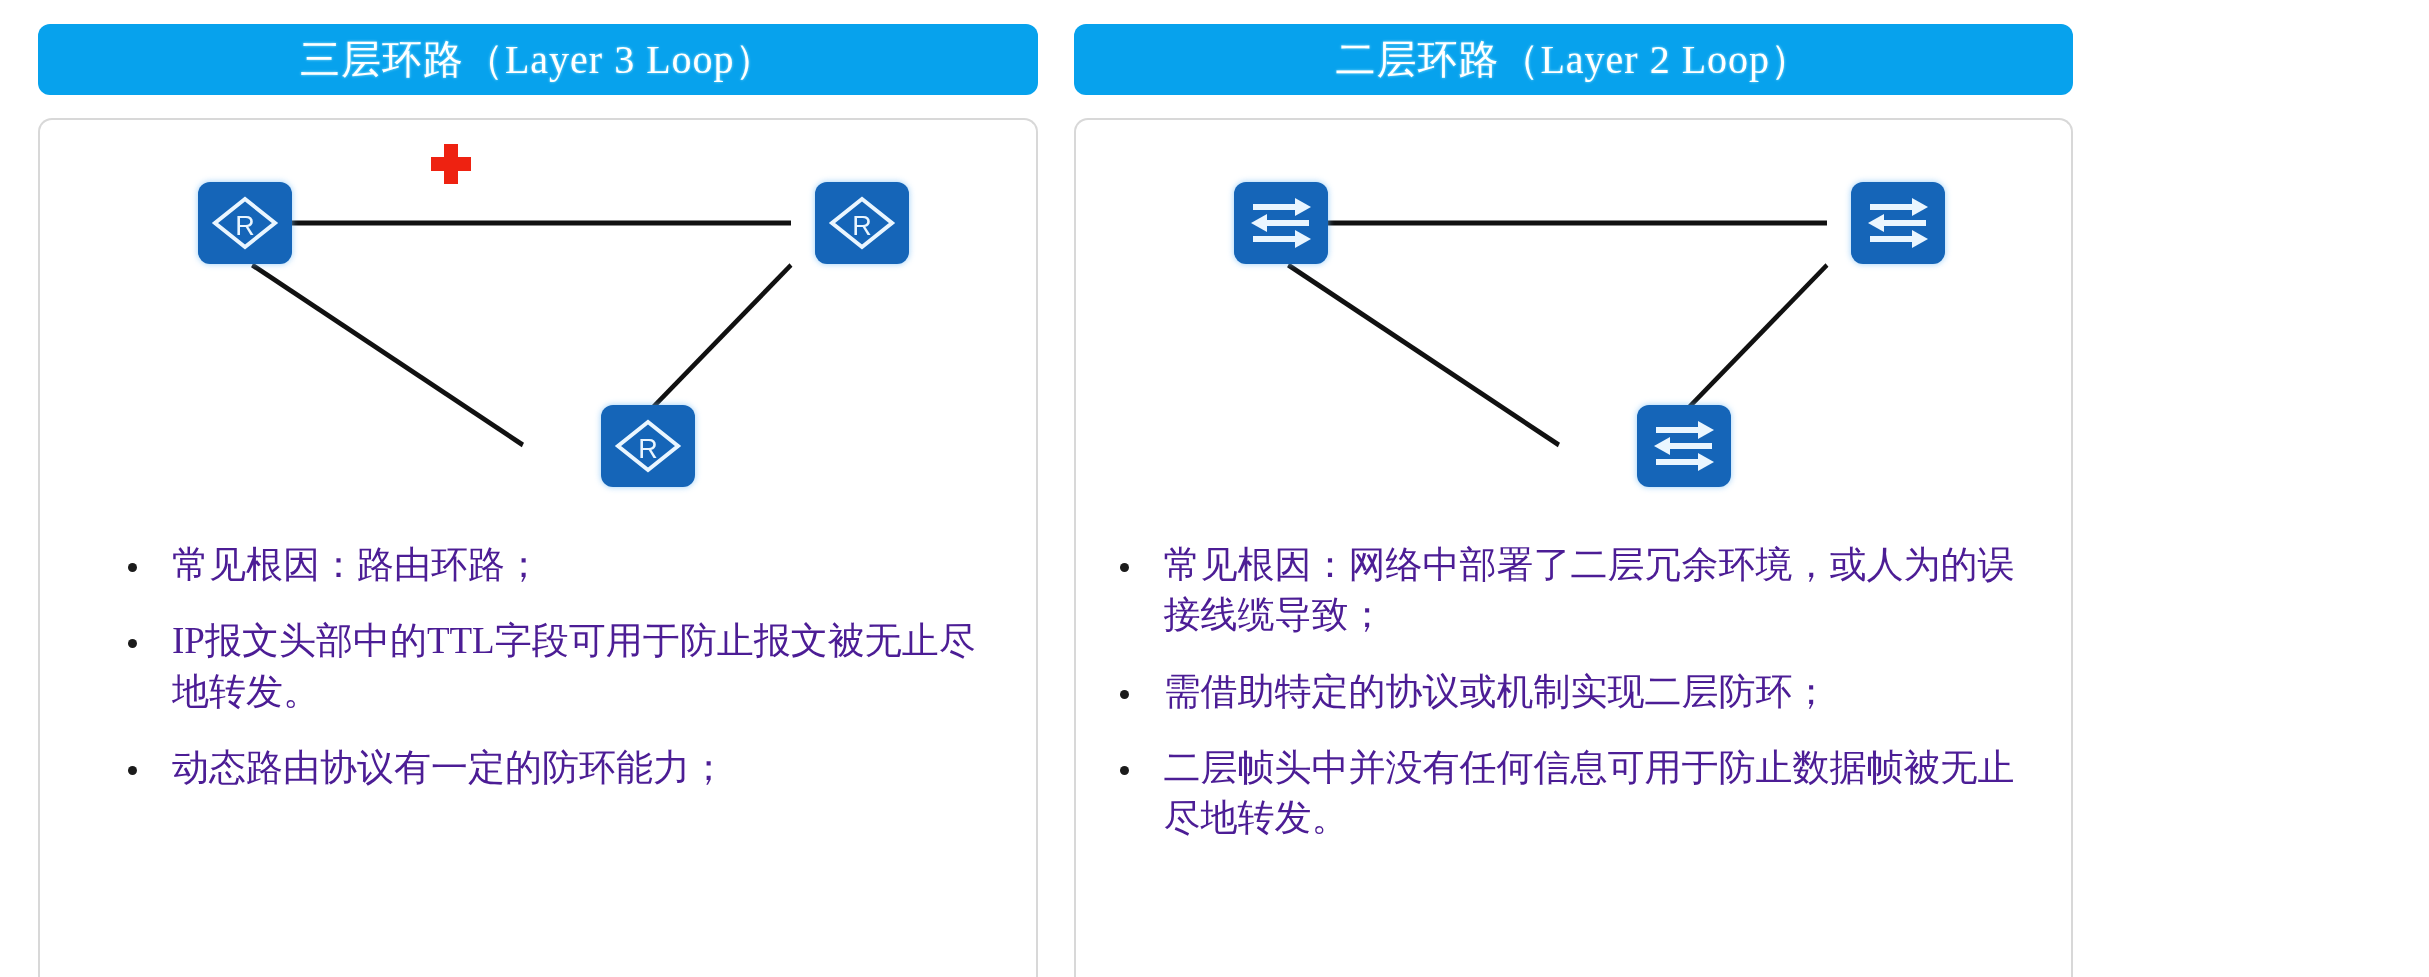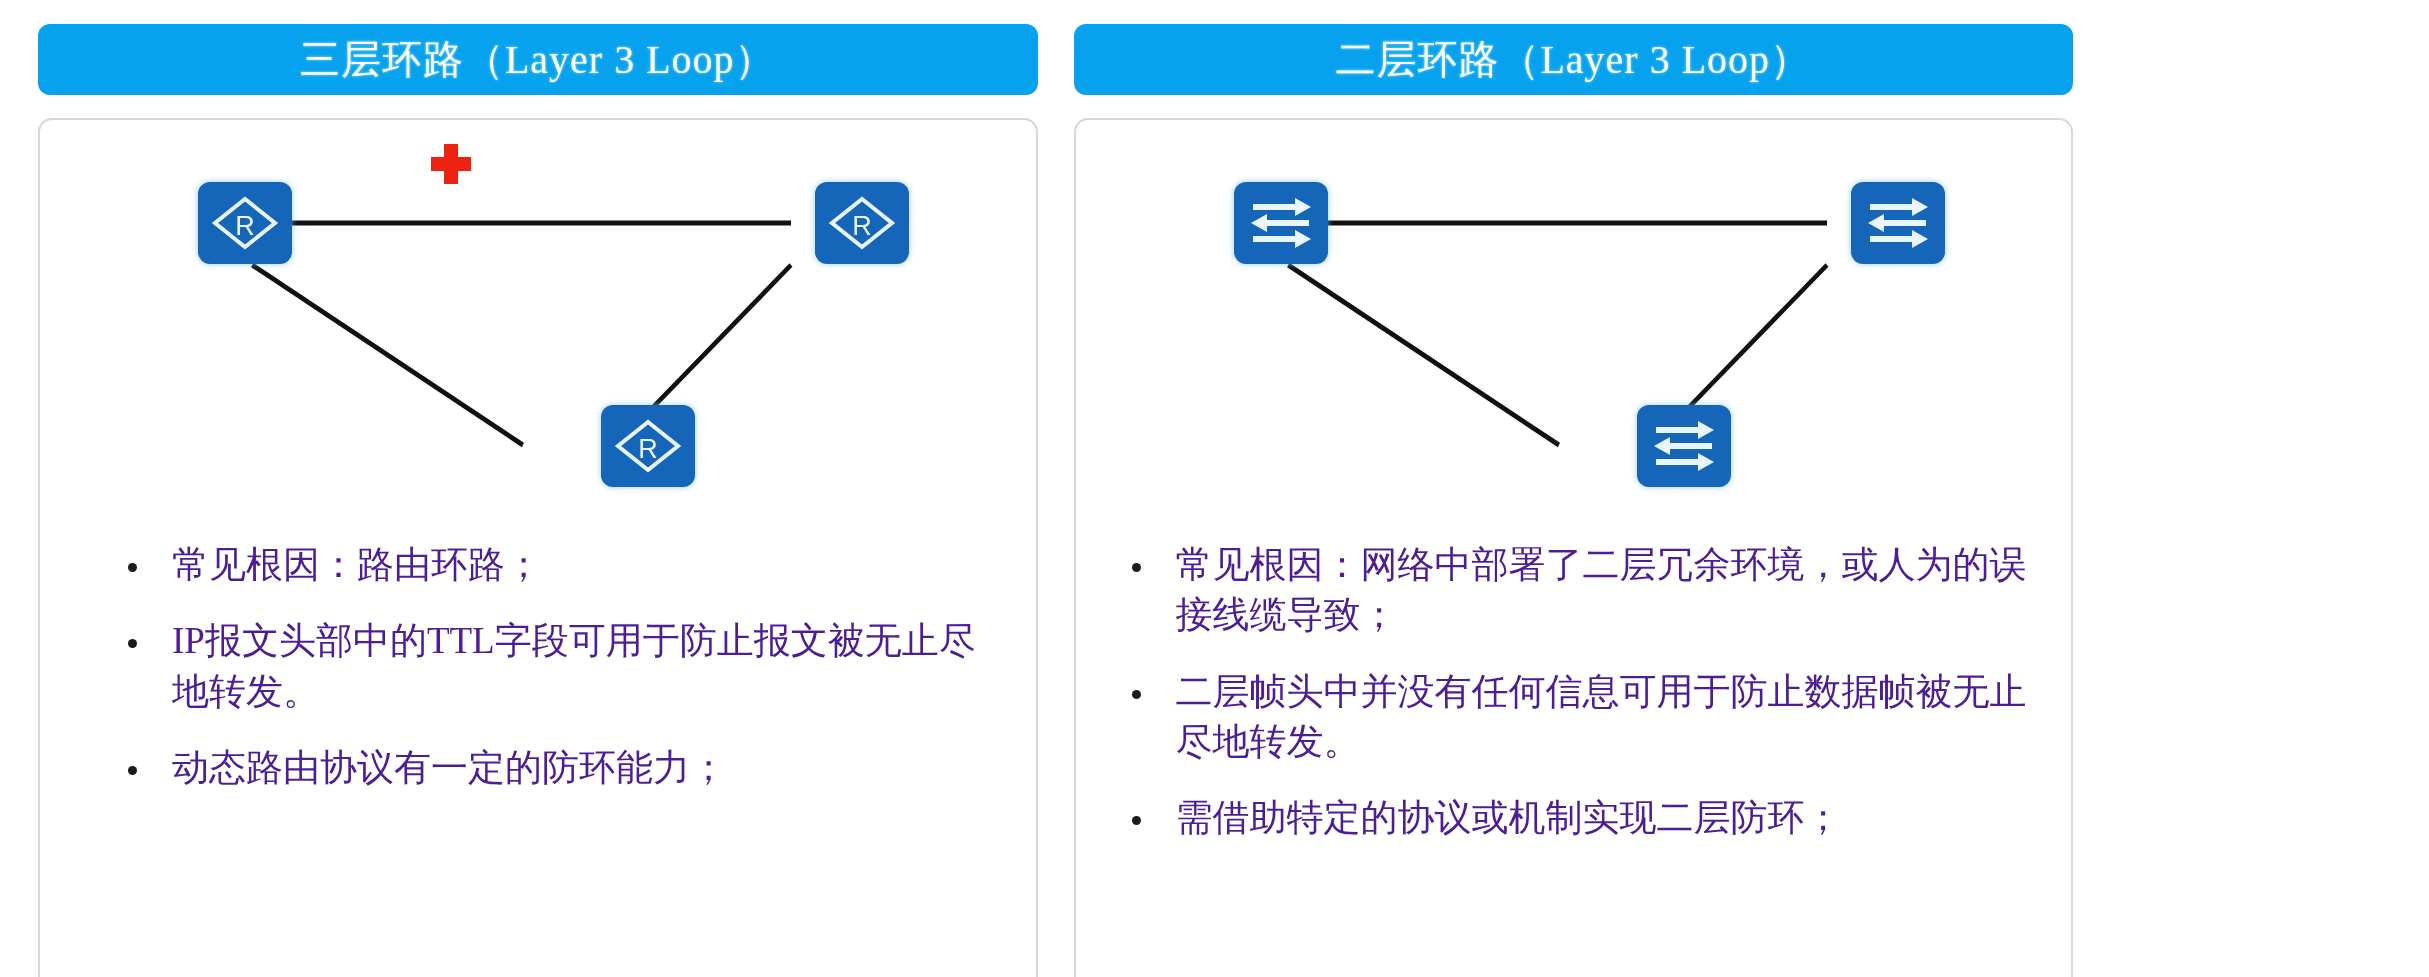--- a/index.html
+++ b/index.html
@@ -86,21 +86,21 @@
     font-family:"Liberation Serif","DejaVu Serif",serif;
   }
   .bullets li::before{
     content:"";
     position:absolute;
     left:14px;top:.62em;
     width:9px;height:9px;
     border-radius:50%;
     background:#1b1b1b;
   }
-  .right-col .bullets{padding-left:42px;}
+  .right-col .bullets{padding-left:30px;}
 </style>
 </head>
 <body>
 
 <div class="page">
   <div class="panels">
 
     <div class="panel left-col">
 
       <div class="panel-header">三层环路（Layer 3 Loop）</div>
@@ -146,21 +146,21 @@
           <li>常见根因：路由环路；</li>
           <li>IP报文头部中的TTL字段可用于防止报文被无止尽地转发。</li>
           <li>动态路由协议有一定的防环能力；</li>
         </ul>
 
       </div>
     </div>
 
     <div class="panel right-col">
 
-      <div class="panel-header">二层环路（Layer 3 Loop）</div>
+      <div class="panel-header">二层环路（Layer 2 Loop）</div>
 
       <div class="panel-body">
 
         <div class="topo">
           <svg viewBox="0 0 1140 420" preserveAspectRatio="none">
             <line x1="243" y1="103" x2="860" y2="103" stroke="#111" stroke-width="5"></line>
             <line x1="243" y1="145" x2="553" y2="325" stroke="#111" stroke-width="5"></line>
             <line x1="860" y1="145" x2="660" y2="325" stroke="#111" stroke-width="5"></line>
           </svg>
 
@@ -199,21 +199,21 @@
                 <polygon points="22,22 6,31 22,40"></polygon>
                 <rect x="8" y="44" width="46" height="6"></rect>
                 <polygon points="50,38 66,47 50,56"></polygon>
               </g>
             </svg>
           </div>
         </div>
 
         <ul class="bullets">
           <li>常见根因：网络中部署了二层冗余环境，或人为的误接线缆导致；</li>
+          <li>需借助特定的协议或机制实现二层防环；</li>
           <li>二层帧头中并没有任何信息可用于防止数据帧被无止尽地转发。</li>
-          <li>需借助特定的协议或机制实现二层防环；</li>
         </ul>
 
       </div>
     </div>
 
   </div>
 </div>
 
 </body></html>

